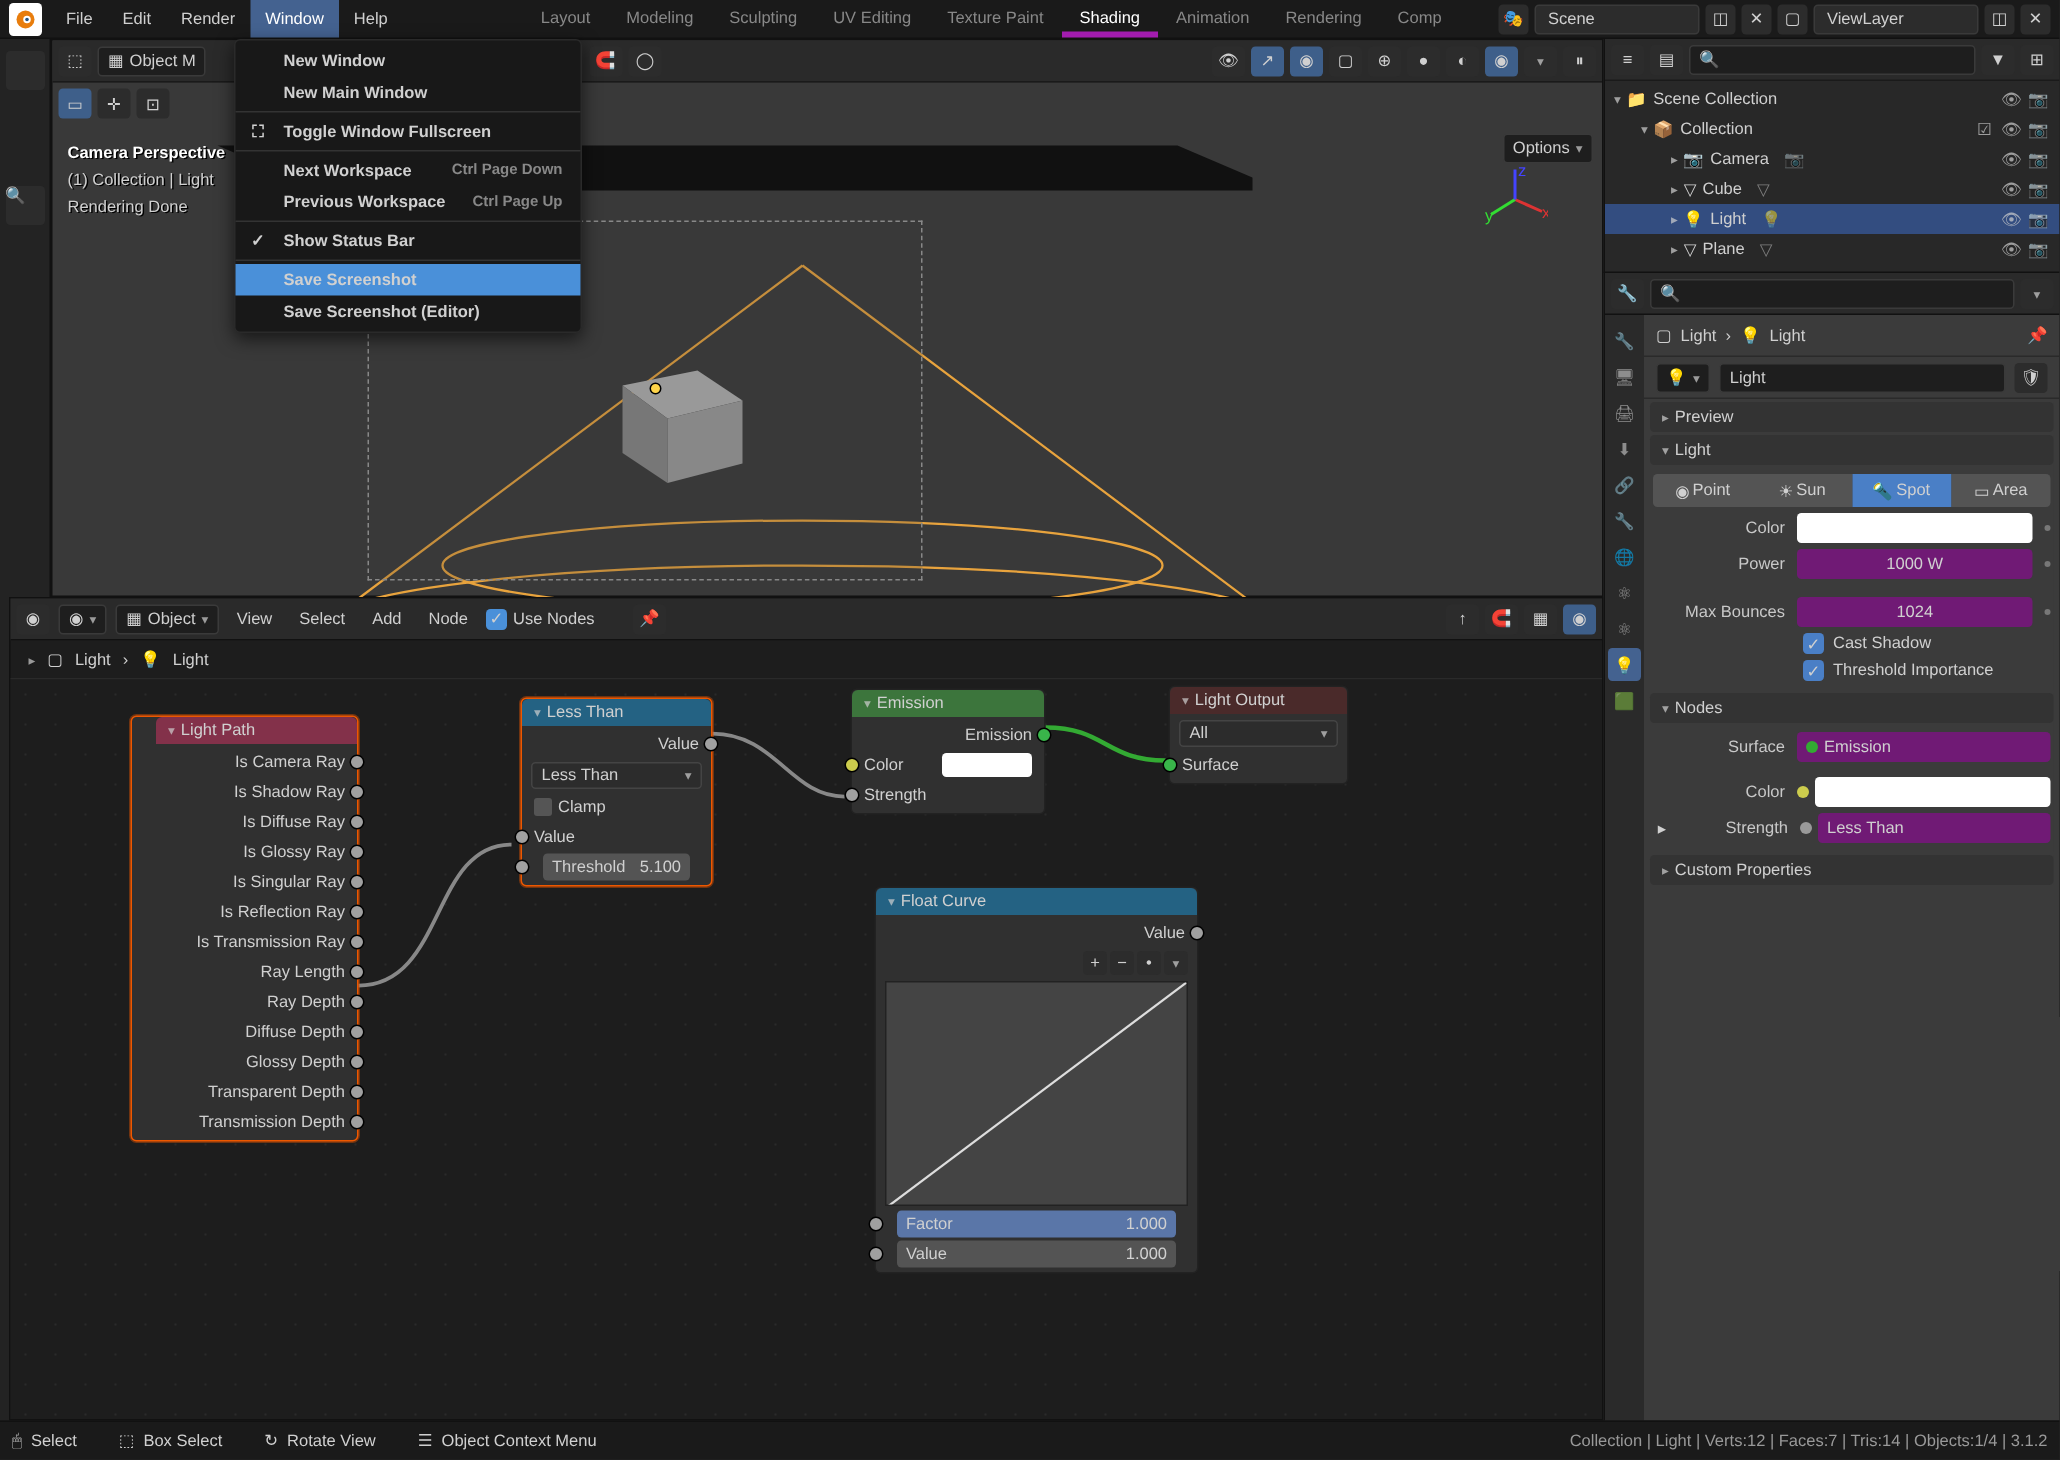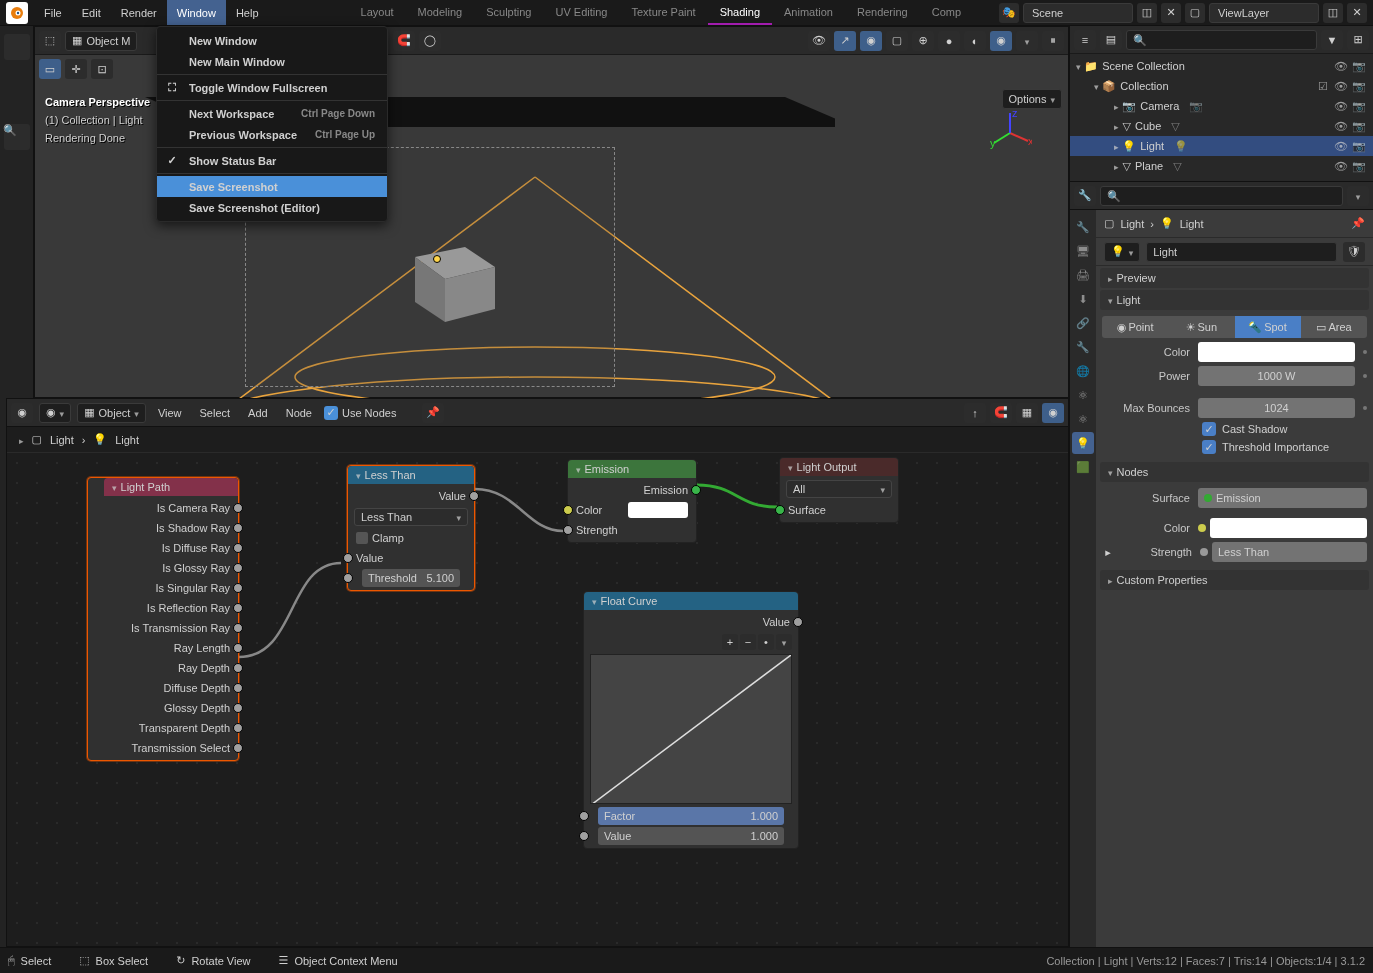--- a/index.html
+++ b/index.html
@@ -6,21 +6,21 @@
 body { background: #232323; width: 1373px; height: 973px; overflow: hidden; position: relative; }
 
 
 .topbar { height: 26px; background: #1a1a1a; display: flex; align-items: center; border-bottom: 1px solid #111; }
 .logo { width: 22px; height: 22px; margin: 0 6px; border-radius: 3px; background: #fff; display:flex;align-items:center;justify-content:center;}
 .menu-root { display: flex; height: 100%; align-items: center; }
 .menu-item { padding: 0 10px; height: 100%; display: flex; align-items: center; cursor: pointer; }
 .menu-item.active { background: #446290; color: #fff; }
 .workspaces { display: flex; height: 100%; margin-left: 80px; }
 .workspace-tab { padding: 6px 12px; color: #888; cursor: pointer; }
-.workspace-tab.active { color: #fff; border-bottom: 2px solid #a21caf; }
+.workspace-tab.active { color: #fff; border-bottom: 4px solid #a21caf; }
 .scene-controls { margin-left: auto; display: flex; align-items: center; gap: 4px; padding-right: 6px; }
 .scene-input { background: #2c2c2c; border: 1px solid #3a3a3a; border-radius: 3px; padding: 2px 8px; width: 110px; height: 20px;}
 .icon-btn { width: 20px; height: 20px; background: #2c2c2c; border-radius: 3px; display:flex;align-items:center;justify-content:center; cursor:pointer;}
 
 
 .dropdown { position: absolute; left: 156px; top: 26px; width: 232px; background: #181818; border: 1px solid #2a2a2a; border-radius: 4px; box-shadow: 0 4px 12px rgba(0,0,0,.6); z-index: 1000; padding: 3px 0;}
 .dd-item { padding: 4px 12px 4px 32px; display: flex; align-items: center; justify-content: space-between; cursor: pointer; position: relative; height: 21px; font-weight: bold;}
 .dd-item:hover, .dd-item.hover { background: #4a90d9; color: #fff; }
 .dd-sep { height: 1px; background: #333; margin: 2px 0; }
 .dd-shortcut { color: #888; font-size: 10px; }
@@ -87,21 +87,21 @@
 .prop-body { position:absolute; left:26px; right:0; top:28px; bottom:0; overflow:hidden; background:#3b3b3b;}
 .prop-tabs { position:absolute; left:0; top:28px; width:26px; bottom:0; background:#2a2a2a; padding-top:4px;}
 .ptab { width:22px;height:22px;margin:2px auto;border-radius:3px;display:flex;align-items:center;justify-content:center;opacity:.6; cursor:pointer;}
 .ptab.active{background:#446290;opacity:1;}
 .breadcrumb-row { padding: 4px 8px; height: 28px; display:flex;align-items:center;gap:6px; border-bottom:1px solid #2a2a2a;}
 .panel { margin: 2px 4px; background: #3b3b3b; }
 .panel-h { padding: 4px 8px; background: #333; display:flex;align-items:center;gap:4px; border-radius:3px;}
 .panel-body { padding: 4px 2px; }
 .prop-row { display: flex; align-items: center; padding: 2px 0; gap: 4px; }
 .prop-label { width: 92px; text-align: right; padding-right: 4px; color:#c8c8c8;}
-.prop-field { flex: 1; background: #737373; border-radius: 3px; padding: 2px 6px; text-align: center; height:20px; display:flex;align-items:center;justify-content:center;}
+.prop-field { flex: 1; background: #701a75; border-radius: 3px; padding: 2px 6px; text-align: center; height:20px; display:flex;align-items:center;justify-content:center;}
 .prop-field.white { background:#fff;}
 .btn-group { display: flex; flex:1 ; gap:0;}
 .btn-group .b { flex:1; background:#545454; padding:3px 4px; text-align:center; display:flex;align-items:center;justify-content:center;gap:2px;height:22px;}
 .btn-group .b:first-child{border-radius:3px 0 0 3px;} .btn-group .b:last-child{border-radius:0 3px 3px 0;}
 .btn-group .b.active{background:#4a7fc6;}
 .chk-row { display:flex;align-items:center;gap:6px;padding:2px 0 2px 100px;}
 .chk { width:14px;height:14px;border-radius:3px;background:#545454;display:flex;align-items:center;justify-content:center;}
 .chk.on{background:#4a7fc6;}
 .dot { width:4px;height:4px;border-radius:50%;background:#777;margin-left:4px;}
 
@@ -354,21 +354,21 @@
           </div>
           <div class="socket-row out">
             <span>Glossy Depth</span>
             <div class="socket r sock-grey"></div>
           </div>
           <div class="socket-row out">
             <span>Transparent Depth</span>
             <div class="socket r sock-grey"></div>
           </div>
           <div class="socket-row out">
-            <span>Transmission Select</span>
+            <span>Transmission Depth</span>
             <div class="socket r sock-grey"></div>
           </div>
         </div>
     </div>
 
     <div class="node active" style="left:340px;top:12px;width:128px;">
       <div class="node-header nh-blue">
           <span class="chev"></span>
           <span>Less Than</span>
         </div>

